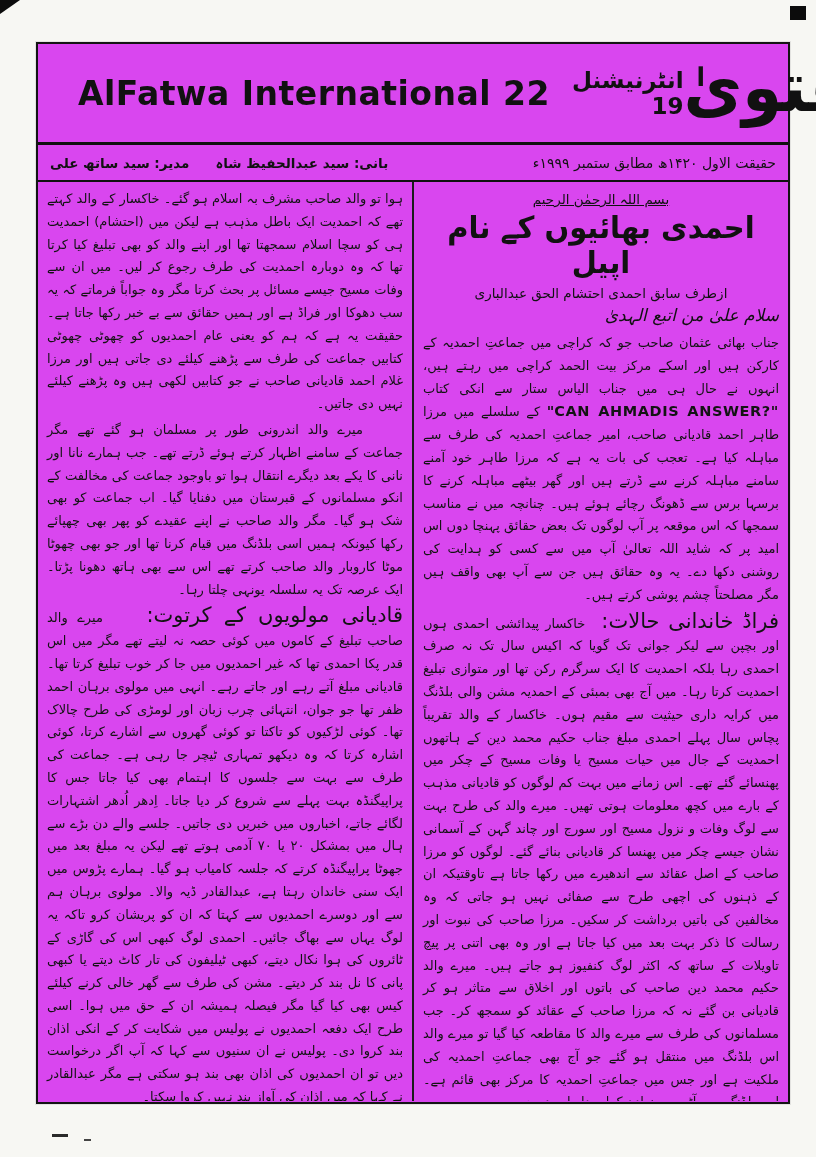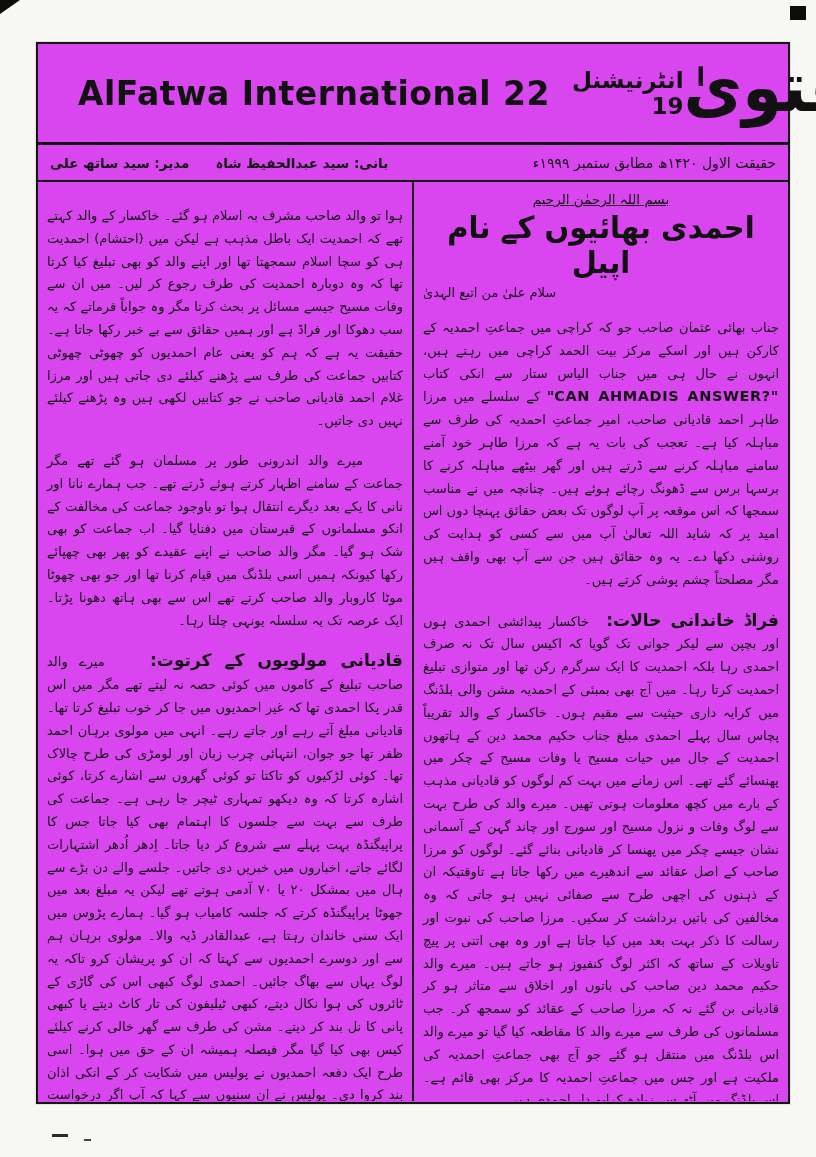--- a/index.html
+++ b/index.html
@@ -39,37 +39,37 @@
     font-size:13.5px;
   }
   .infobar .date{font-size:14px;letter-spacing:0.3px;}
   .infobar .staff{font-weight:bold;display:flex;gap:26px;}
   
   .columns{display:flex;direction:rtl;height:919px;box-sizing:border-box;}
   .col{flex:1;padding:6px 9px 8px;box-sizing:border-box;overflow:hidden;}
   .col-first{border-left:2px solid #1a1a1a;}
   .para{
     direction:rtl;text-align:justify;font-size:13px;line-height:22.8px;
-    color:#131313;margin:17px 0 3px;
+    color:#131313;margin:0 0 3px;
   }
   .indent{text-indent:40px;}
-  .lead-heading{font-weight:bold;font-size:17px;margin-left:10px;}
+  .lead-heading{font-weight:normal;font-size:21px;margin-left:10px;}
   .gap-wide{margin-left:34px;}
   .eng{
     direction:ltr;unicode-bidi:embed;font-weight:bold;font-size:14.5px;
     letter-spacing:0.6px;white-space:nowrap;
   }
   
   .bismillah{text-align:center;font-size:13.5px;margin:3px 0 4px;direction:rtl;text-decoration:underline;}
   .headline{
     text-align:center;font-size:29px;font-weight:bold;direction:rtl;
     margin:4px 0 6px;transform:scaleY(1.05);
   }
   .byline{text-align:center;font-size:13.5px;margin:0 0 4px;direction:rtl;}
-  .salutation{text-align:left;font-size:13px;margin:0 0 7px;direction:rtl;}
+  .salutation{text-align:right;font-size:17px;margin:0 0 7px;direction:rtl;font-style:italic;}
 </style>
 </head>
 <body>
 
 <div class="artifact artifact-tl"></div>
 <div class="artifact artifact-tr"></div>
 <div class="artifact artifact-bl1"></div>
 <div class="artifact artifact-bl2"></div>
 
 <div class="frame">
@@ -86,20 +86,21 @@
       <span>بانی: سید عبدالحفیظ شاہ</span>
       <span>مدیر: سید ساتھ علی</span>
     </div>
   </div>
 
   <div class="columns">
 
     <div class="col col-first">
       <div class="bismillah">بسم اللہ الرحمٰن الرحیم</div>
       <div class="headline">احمدی بھائیوں کے نام اپیل</div>
+      <div class="byline">ازطرف سابق احمدی احتشام الحق عبدالباری</div>
       <div class="salutation">سلام علیٰ من اتبع الہدیٰ</div>
 
       <div class="para">
         <span>جناب بھائی عثمان صاحب جو کہ کراچی میں جماعتِ احمدیہ کے کارکن ہیں اور اسکے مرکز بیت الحمد کراچی میں رہتے ہیں، انہوں نے حال ہی میں جناب الیاس ستار سے انکی کتاب</span>
         <span class="eng" dir="ltr">"CAN AHMADIS ANSWER?"</span>
         <span>کے سلسلے میں مرزا طاہر احمد قادیانی صاحب، امیر جماعتِ احمدیہ کی طرف سے مباہلہ کیا ہے۔ تعجب کی بات یہ ہے کہ مرزا طاہر خود آمنے سامنے مباہلہ کرنے سے ڈرتے ہیں اور گھر بیٹھے مباہلہ کرنے کا برسہا برس سے ڈھونگ رچائے ہوئے ہیں۔ چنانچہ میں نے مناسب سمجھا کہ اس موقعہ پر آپ لوگوں تک بعض حقائق پہنچا دوں اس امید پر کہ شاید اللہ تعالیٰ آپ میں سے کسی کو ہدایت کی روشنی دکھا دے۔ یہ وہ حقائق ہیں جن سے آپ بھی واقف ہیں مگر مصلحتاً چشم پوشی کرتے ہیں۔</span>
       </div>
 
       <div class="para">
         <span class="lead-heading">فراڈ خاندانی حالات:</span>

